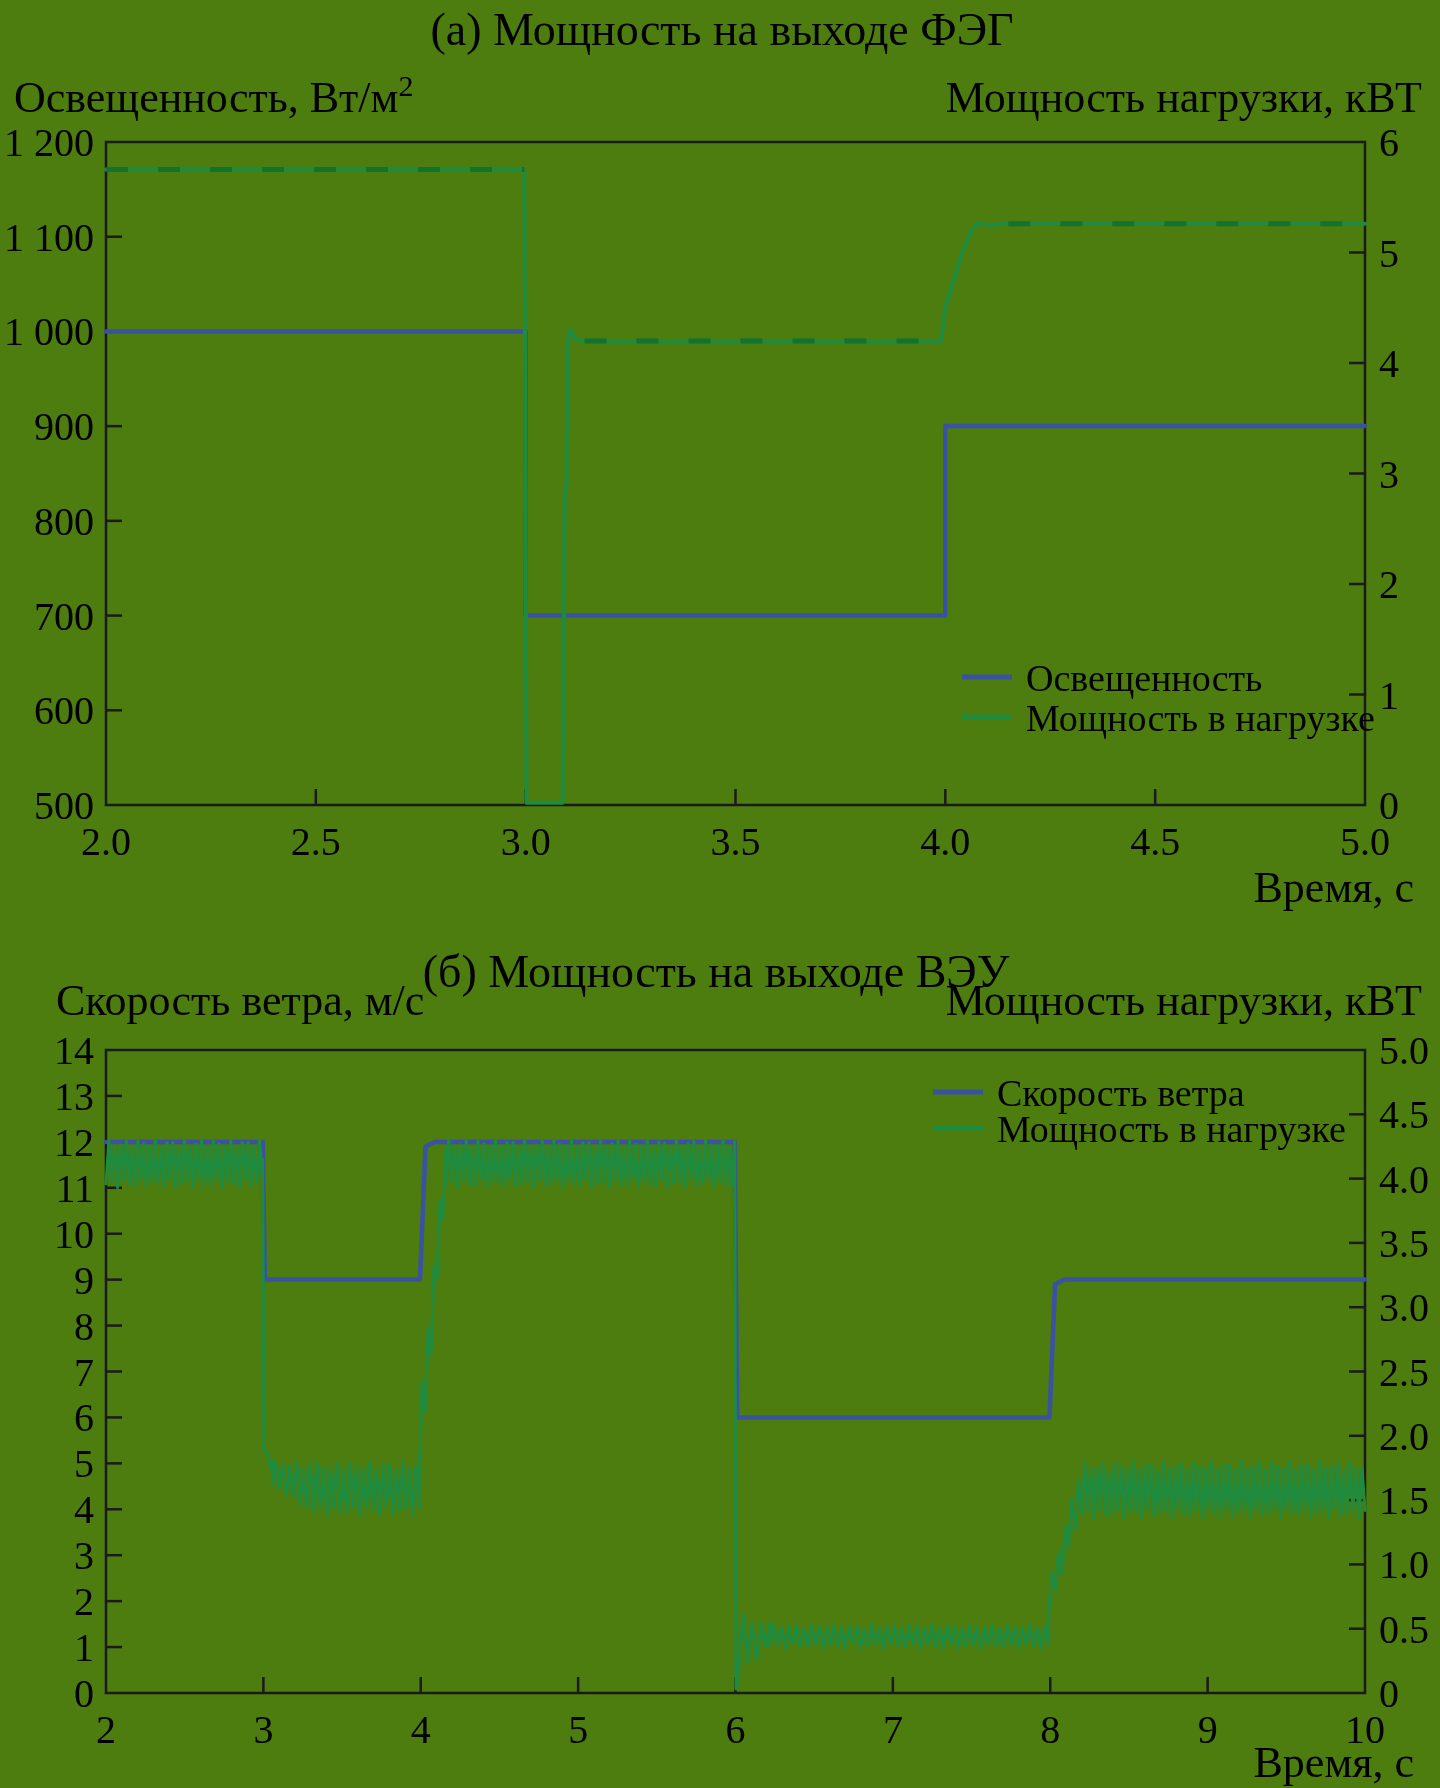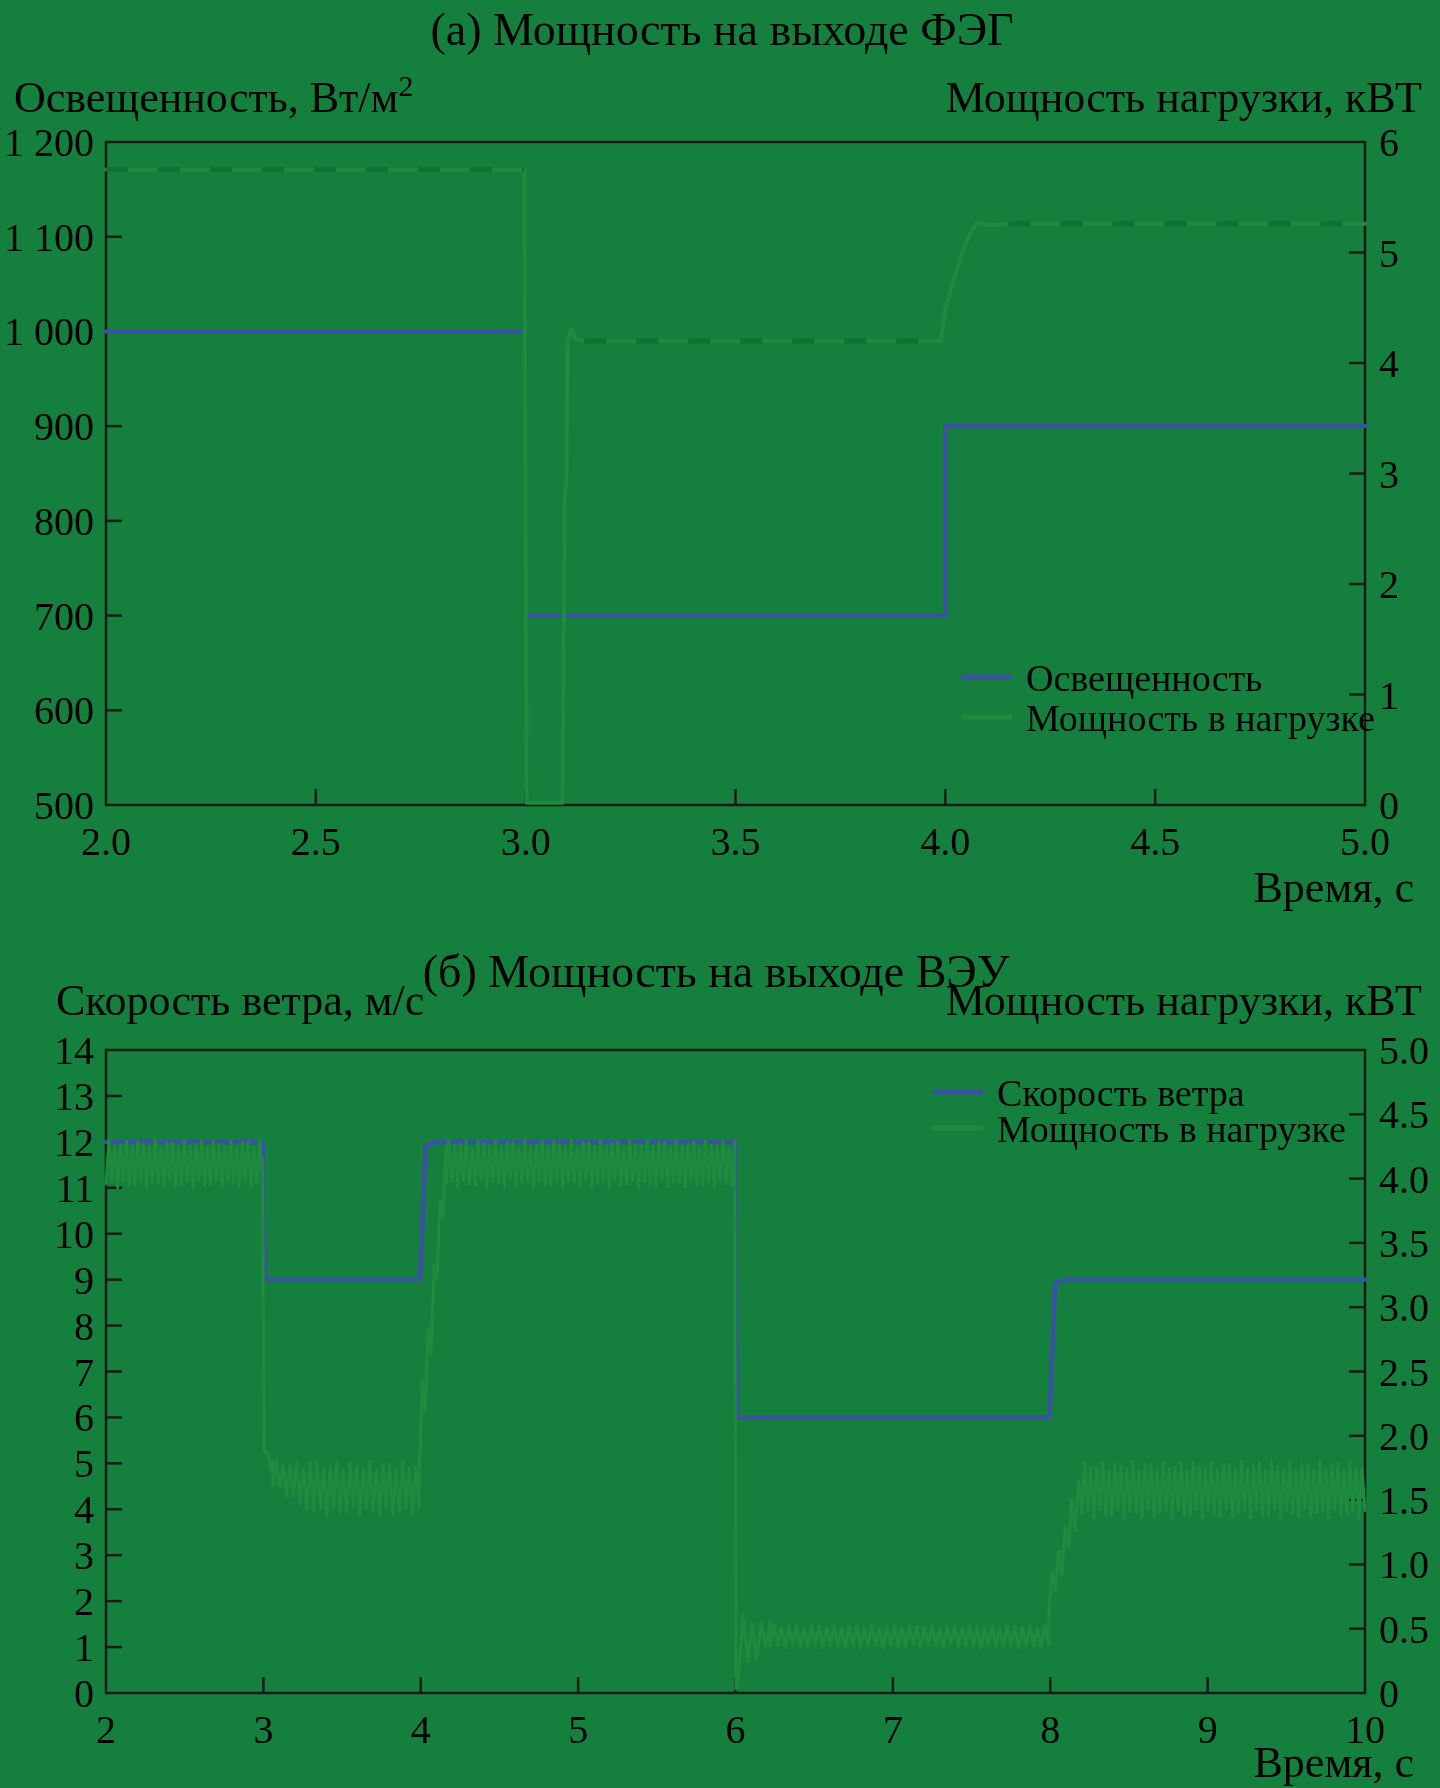--- a/index.html
+++ b/index.html
@@ -1,17 +1,17 @@
 <!DOCTYPE html>
 <html><head>
 <meta charset="utf-8">
 <style>
   html,body{margin:0;padding:0;background:#ffffff;}
   body{width:1440px;font-family:"Liberation Serif","DejaVu Serif",serif;color:#000;}
-  .figure{width:1440px;height:1788px;position:relative;background:#15803d;}
+  .figure{width:1440px;height:1788px;position:relative;background:#4d7c0f;}
   svg{display:block;}
   text{fill:#000000;}
   .chart-title{font-size:46px;}
   .axis-label{font-size:44px;}
   .tick-label{font-size:40px;}
   .xaxis-title{font-size:44px;}
   .legend-label{font-size:38px;}
 </style>
 </head>
 <body>

